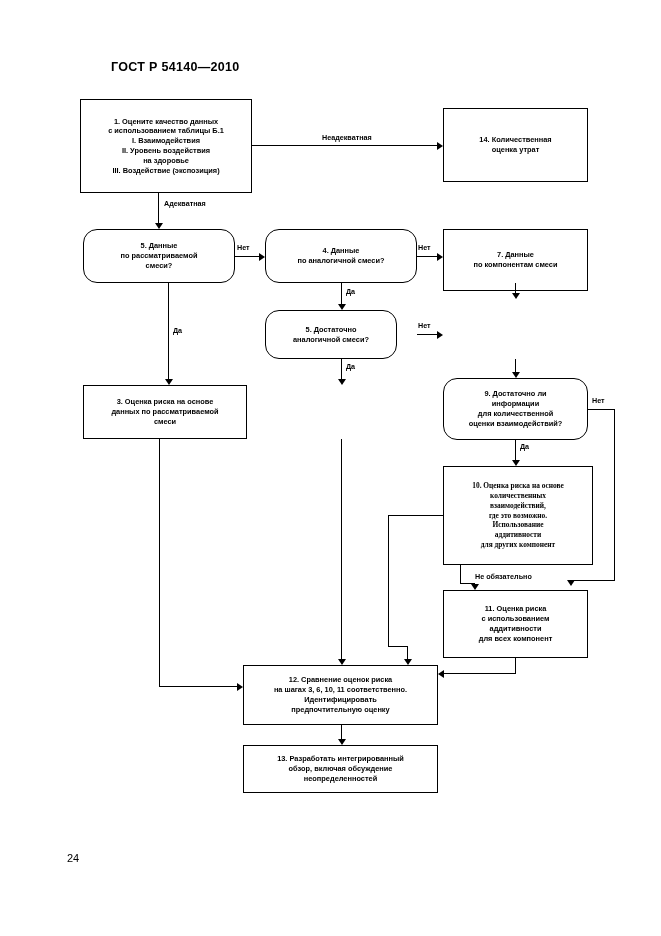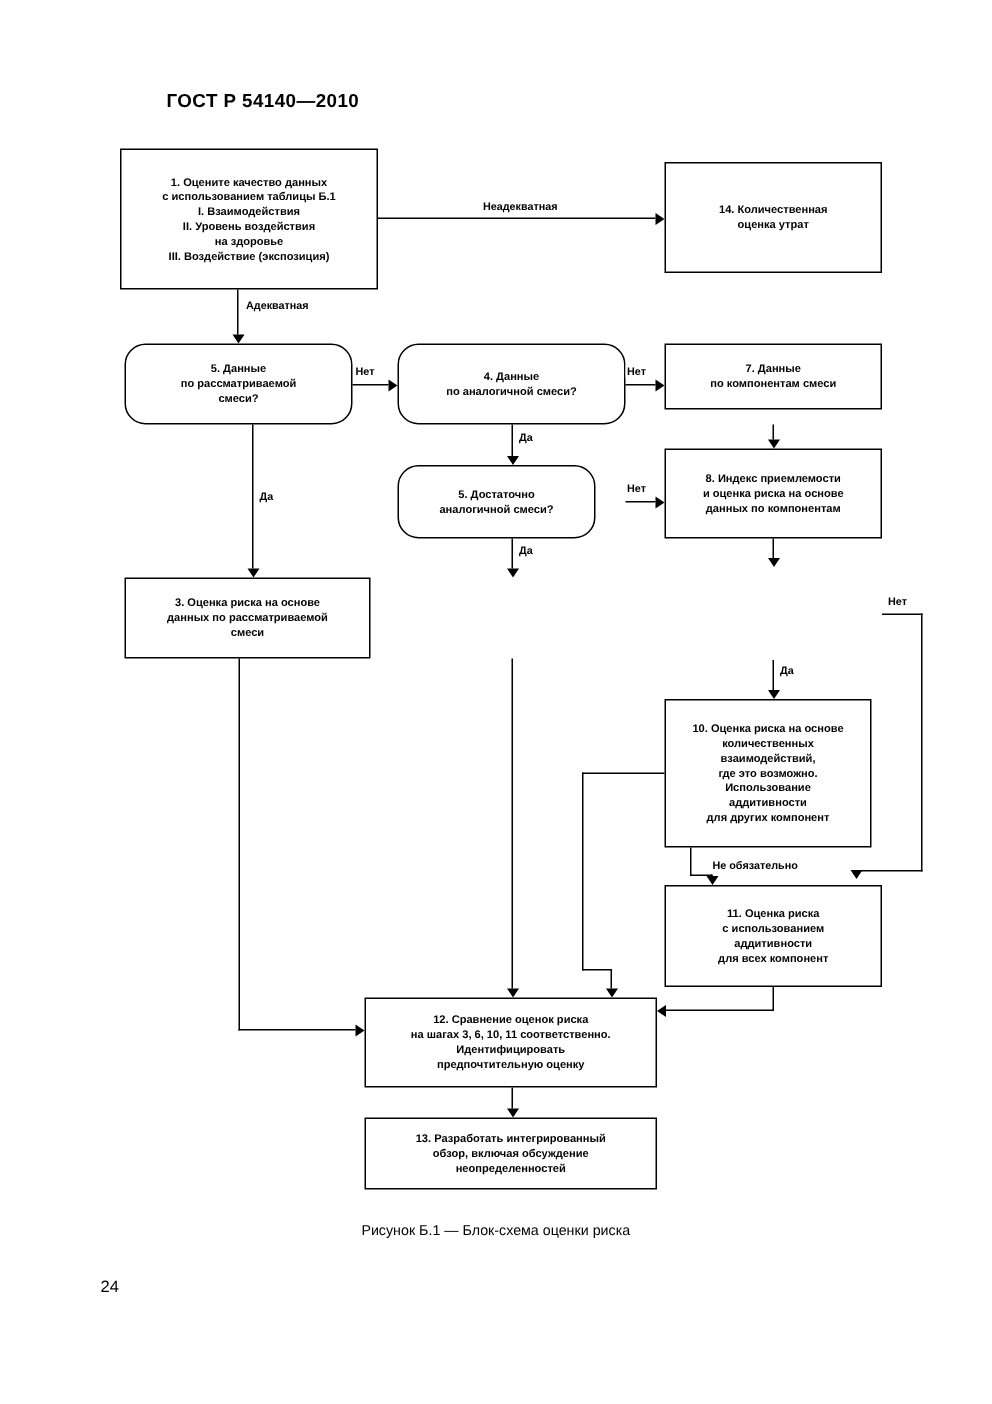--- a/index.html
+++ b/index.html
@@ -125,45 +125,46 @@
     <div class="inner">5. Данные
 по рассматриваемой
 смеси?</div>
   </div>
 
   <div class="node rounded" style="left:265px; top:229px; width:152px; height:54px;">
     <div class="inner">4. Данные
 по аналогичной смеси?</div>
   </div>
 
-  <div class="node" style="left:443px; top:229px; width:145px; height:44px;">
+  <div class="node" style="left:443px; top:229px; width:145px; height:62px;">
     <div class="inner">7. Данные
 по компонентам смеси</div>
   </div>
 
   <div class="node rounded" style="left:265px; top:310px; width:132px; height:49px;">
     <div class="inner">5. Достаточно
 аналогичной смеси?</div>
   </div>
 
-  <div class="node" style="left:443px; top:299px; width:145px; height:60px;">
-    <div class="inner">8. Индекс приемлемости
-и оценка риска на основе
-данных по компонентам</div>
-  </div>
 
   <div class="node" style="left:83px; top:385px; width:164px; height:54px;">
     <div class="inner">3. Оценка риска на основе
 данных по рассматриваемой
 смеси</div>
   </div>
 
 
-
-  <div class="node" style="left:443px; top:466px; width:138px; height:99px;">
+  <div class="node rounded" style="left:443px; top:378px; width:145px; height:62px;">
+    <div class="inner">9. Достаточно ли
+информации
+для количественной
+оценки взаимодействий?</div>
+  </div>
+
+  <div class="node" style="left:443px; top:466px; width:150px; height:99px;font-family:Liberation Serif, serif;">
     <div class="inner">10. Оценка риска на основе
 количественных
 взаимодействий,
 где это возможно.
 Использование
 аддитивности
 для других компонент</div>
   </div>
 
   <div class="node" style="left:443px; top:590px; width:145px; height:68px;">
@@ -253,16 +254,15 @@
   <div class="edge v" style="left:407px; top:646px; height:13px;"></div>
   <div class="arrow down" style="left:403.7px; top:659px;"></div>
 
   <div class="edge v" style="left:515px; top:658px; height:16px;"></div>
   <div class="edge h" style="left:444px; top:673px; width:72px;"></div>
   <div class="arrow left" style="left:438px; top:669.5px;"></div>
 
   <div class="edge v" style="left:341px; top:725px; height:14px;"></div>
   <div class="arrow down" style="left:337.7px; top:739px;"></div>
 
-  <div class="figure-caption">Рисунок Б.1 — Блок-схема оценки риска</div>
   <div class="page-number">24</div>
 
 </div>
 
 </body></html>

